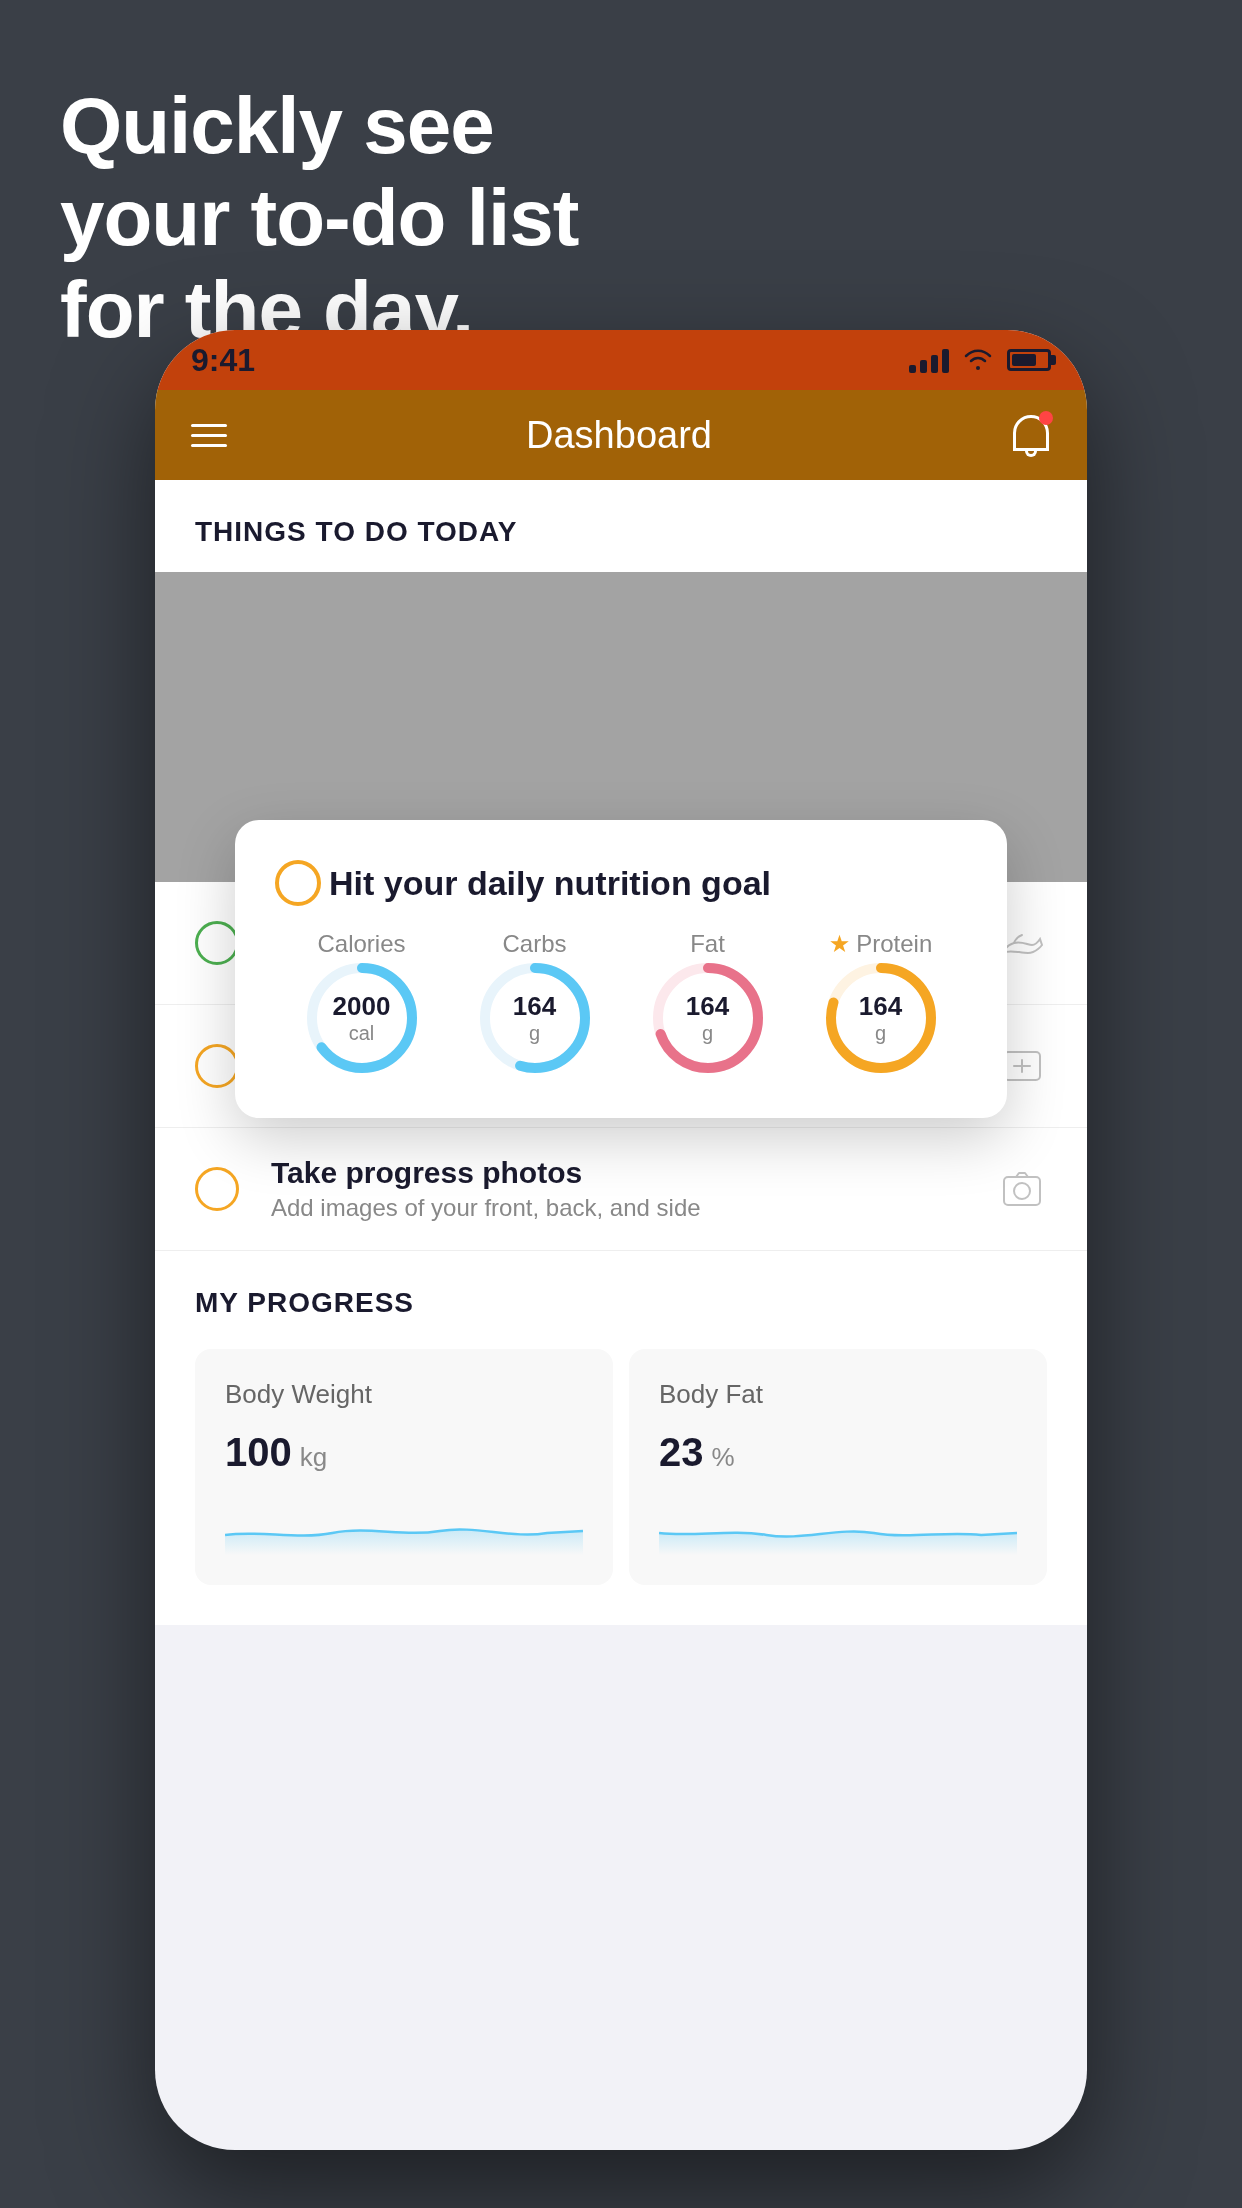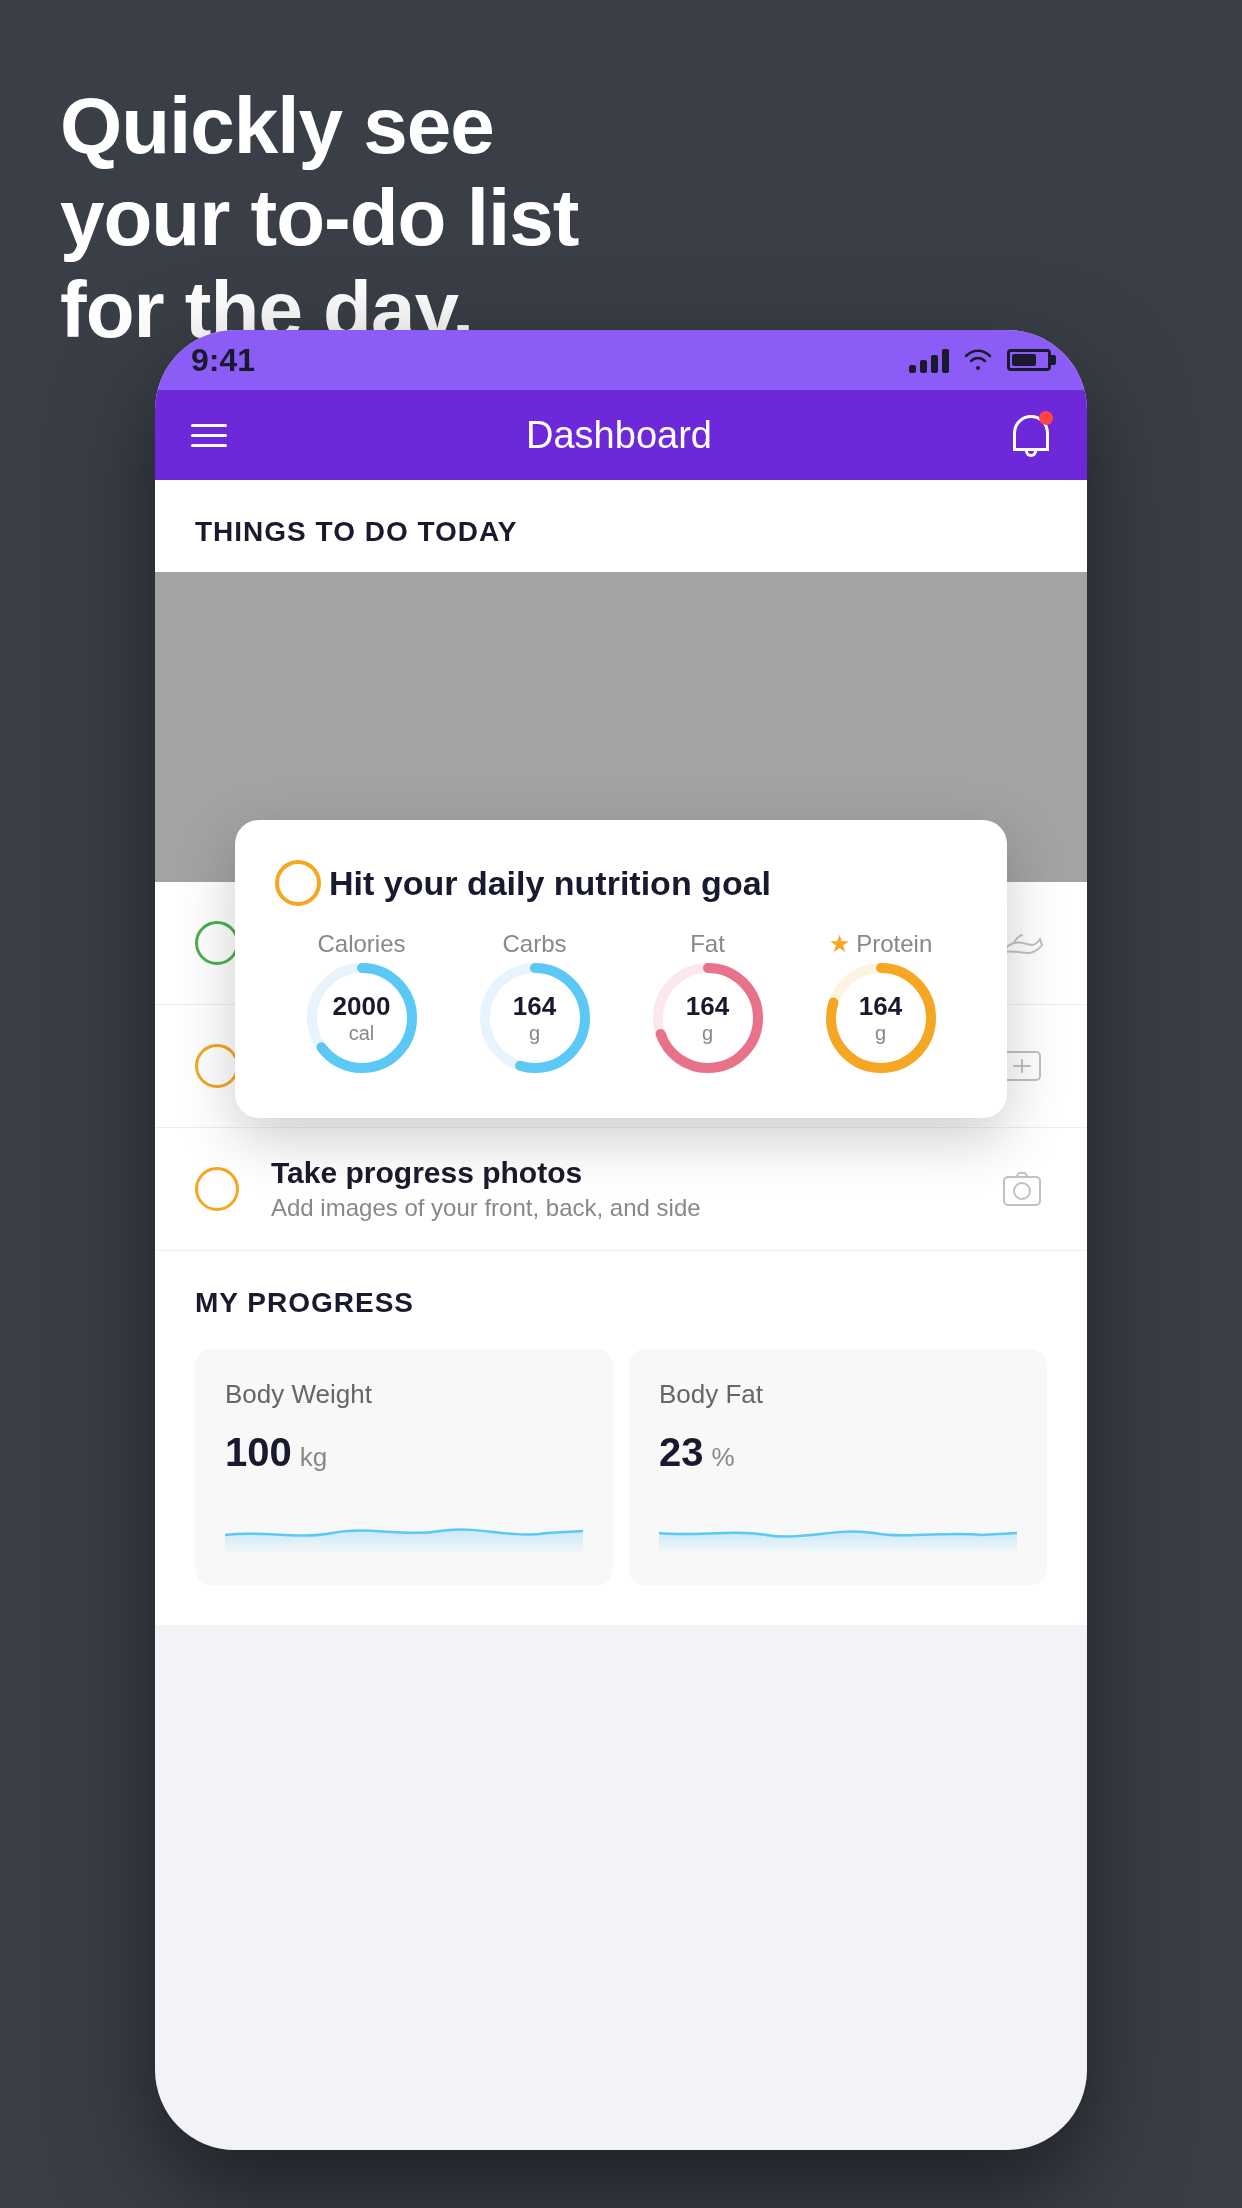--- a/index.html
+++ b/index.html
@@ -34,21 +34,21 @@
       width: 932px;
       height: 1820px;
       background: #f2f2f7;
       border-radius: 80px;
       overflow: hidden;
       box-shadow: 0 40px 100px rgba(0,0,0,0.5);
     }
 
     
     .status-bar {
-      background: #8b5cf6;
+      background: #c2410c;
       height: 60px;
       display: flex;
       align-items: center;
       justify-content: space-between;
       padding: 0 36px;
     }
 
     .status-time {
       color: #1a1a2e;
       font-size: 32px;
@@ -105,21 +105,21 @@
     }
     .battery-fill {
       background: #1a1a2e;
       height: 100%;
       width: 70%;
       border-radius: 2px;
     }
 
     
     .app-header {
-      background: #6d28d9;
+      background: #a16207;
       height: 90px;
       display: flex;
       align-items: center;
       justify-content: space-between;
       padding: 0 36px;
     }
 
     .hamburger {
       display: flex;
       flex-direction: column;

